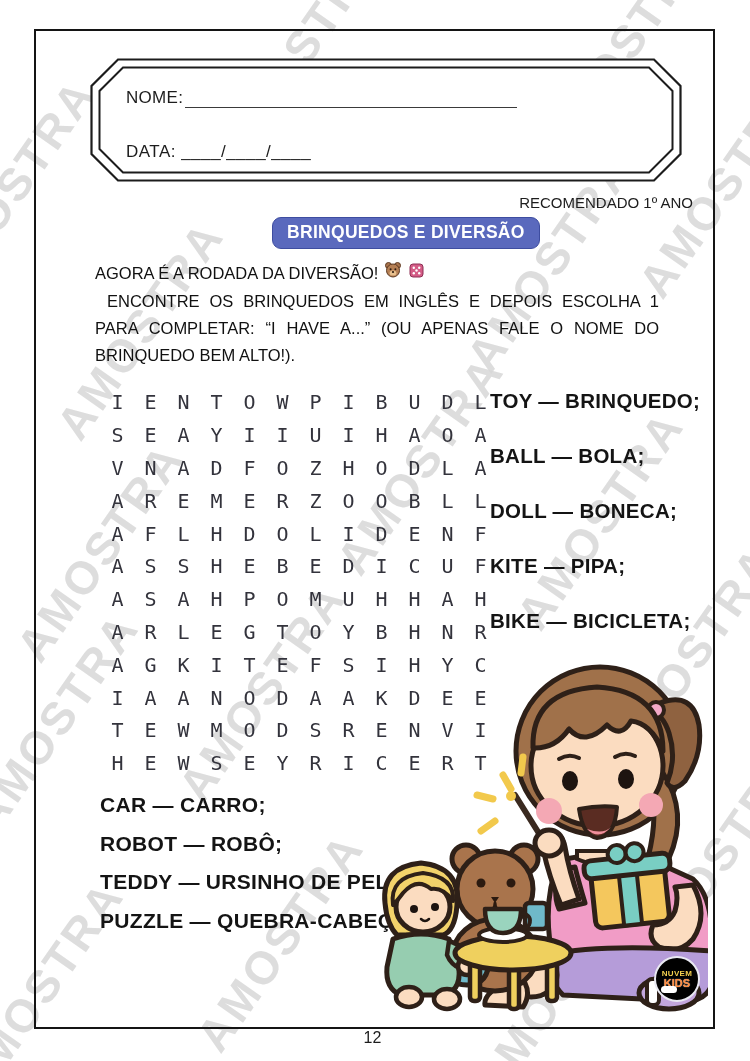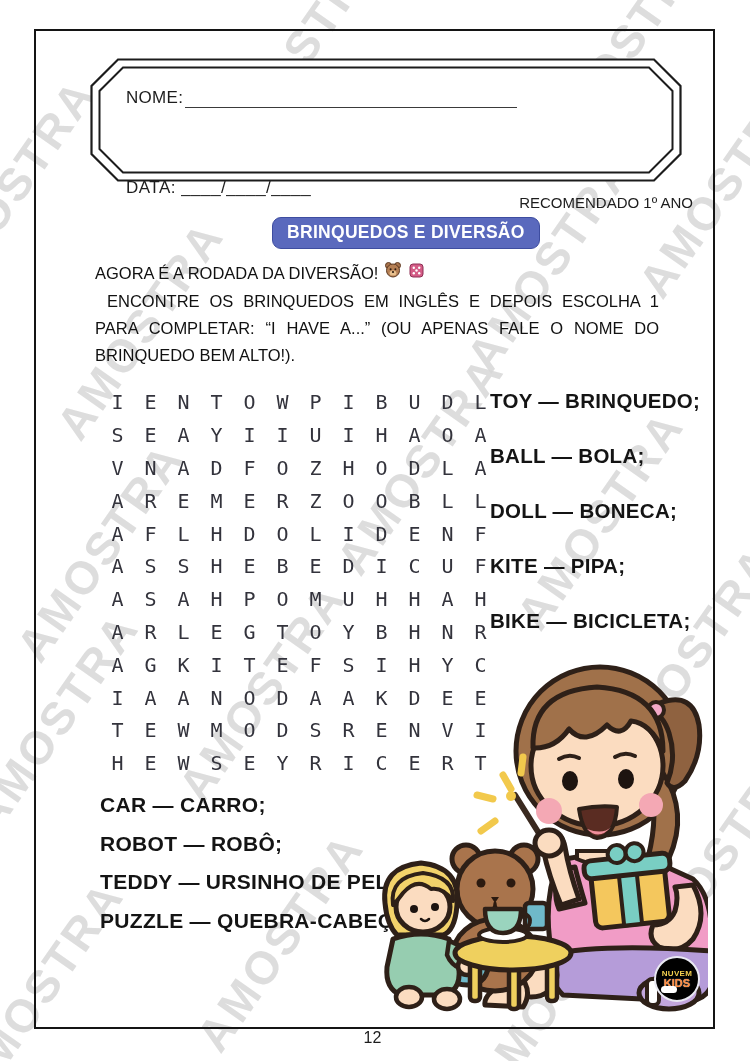--- a/index.html
+++ b/index.html
@@ -17,21 +17,21 @@
   
   #frame{position:absolute;left:34px;top:29px;width:677px;height:996px;
     border:2.5px solid #141414;z-index:1;background:transparent;}
   #content{position:absolute;inset:0;z-index:2;}
   
   #header-box{position:absolute;left:90px;top:58px;width:592px;height:124px;}
   #header-box svg{position:absolute;left:0;top:0;}
   .hb-text{position:absolute;font-size:17px;color:#1d1d1d;letter-spacing:.3px;}
   #name-row{left:36px;top:30px;display:flex;align-items:flex-end;}
   #name-line{display:inline-block;width:332px;border-bottom:1.6px solid #3a3a3a;height:18px;margin-left:2px;}
-  #date-row{left:36px;top:84px;letter-spacing:.5px;margin-top:36px;}
+  #date-row{left:36px;top:84px;letter-spacing:.5px;}
   
   #recommendation{position:absolute;right:57px;top:194px;font-size:15px;color:#1d1d1d;text-align:right;}
   #title-badge{
     position:absolute;left:272px;top:217px;padding:4px 14px 5px;
     background:#5a69bd;border:1.5px solid #3e4da0;border-radius:9px;
     color:#ffffff;font-weight:bold;font-size:17.5px;letter-spacing:.3px;white-space:nowrap;
   }
   
   #instr{position:absolute;left:95px;top:260px;width:564px;font-size:16.5px;line-height:27px;color:#111;}
   #instr-line1{display:flex;align-items:center;gap:2px;}

